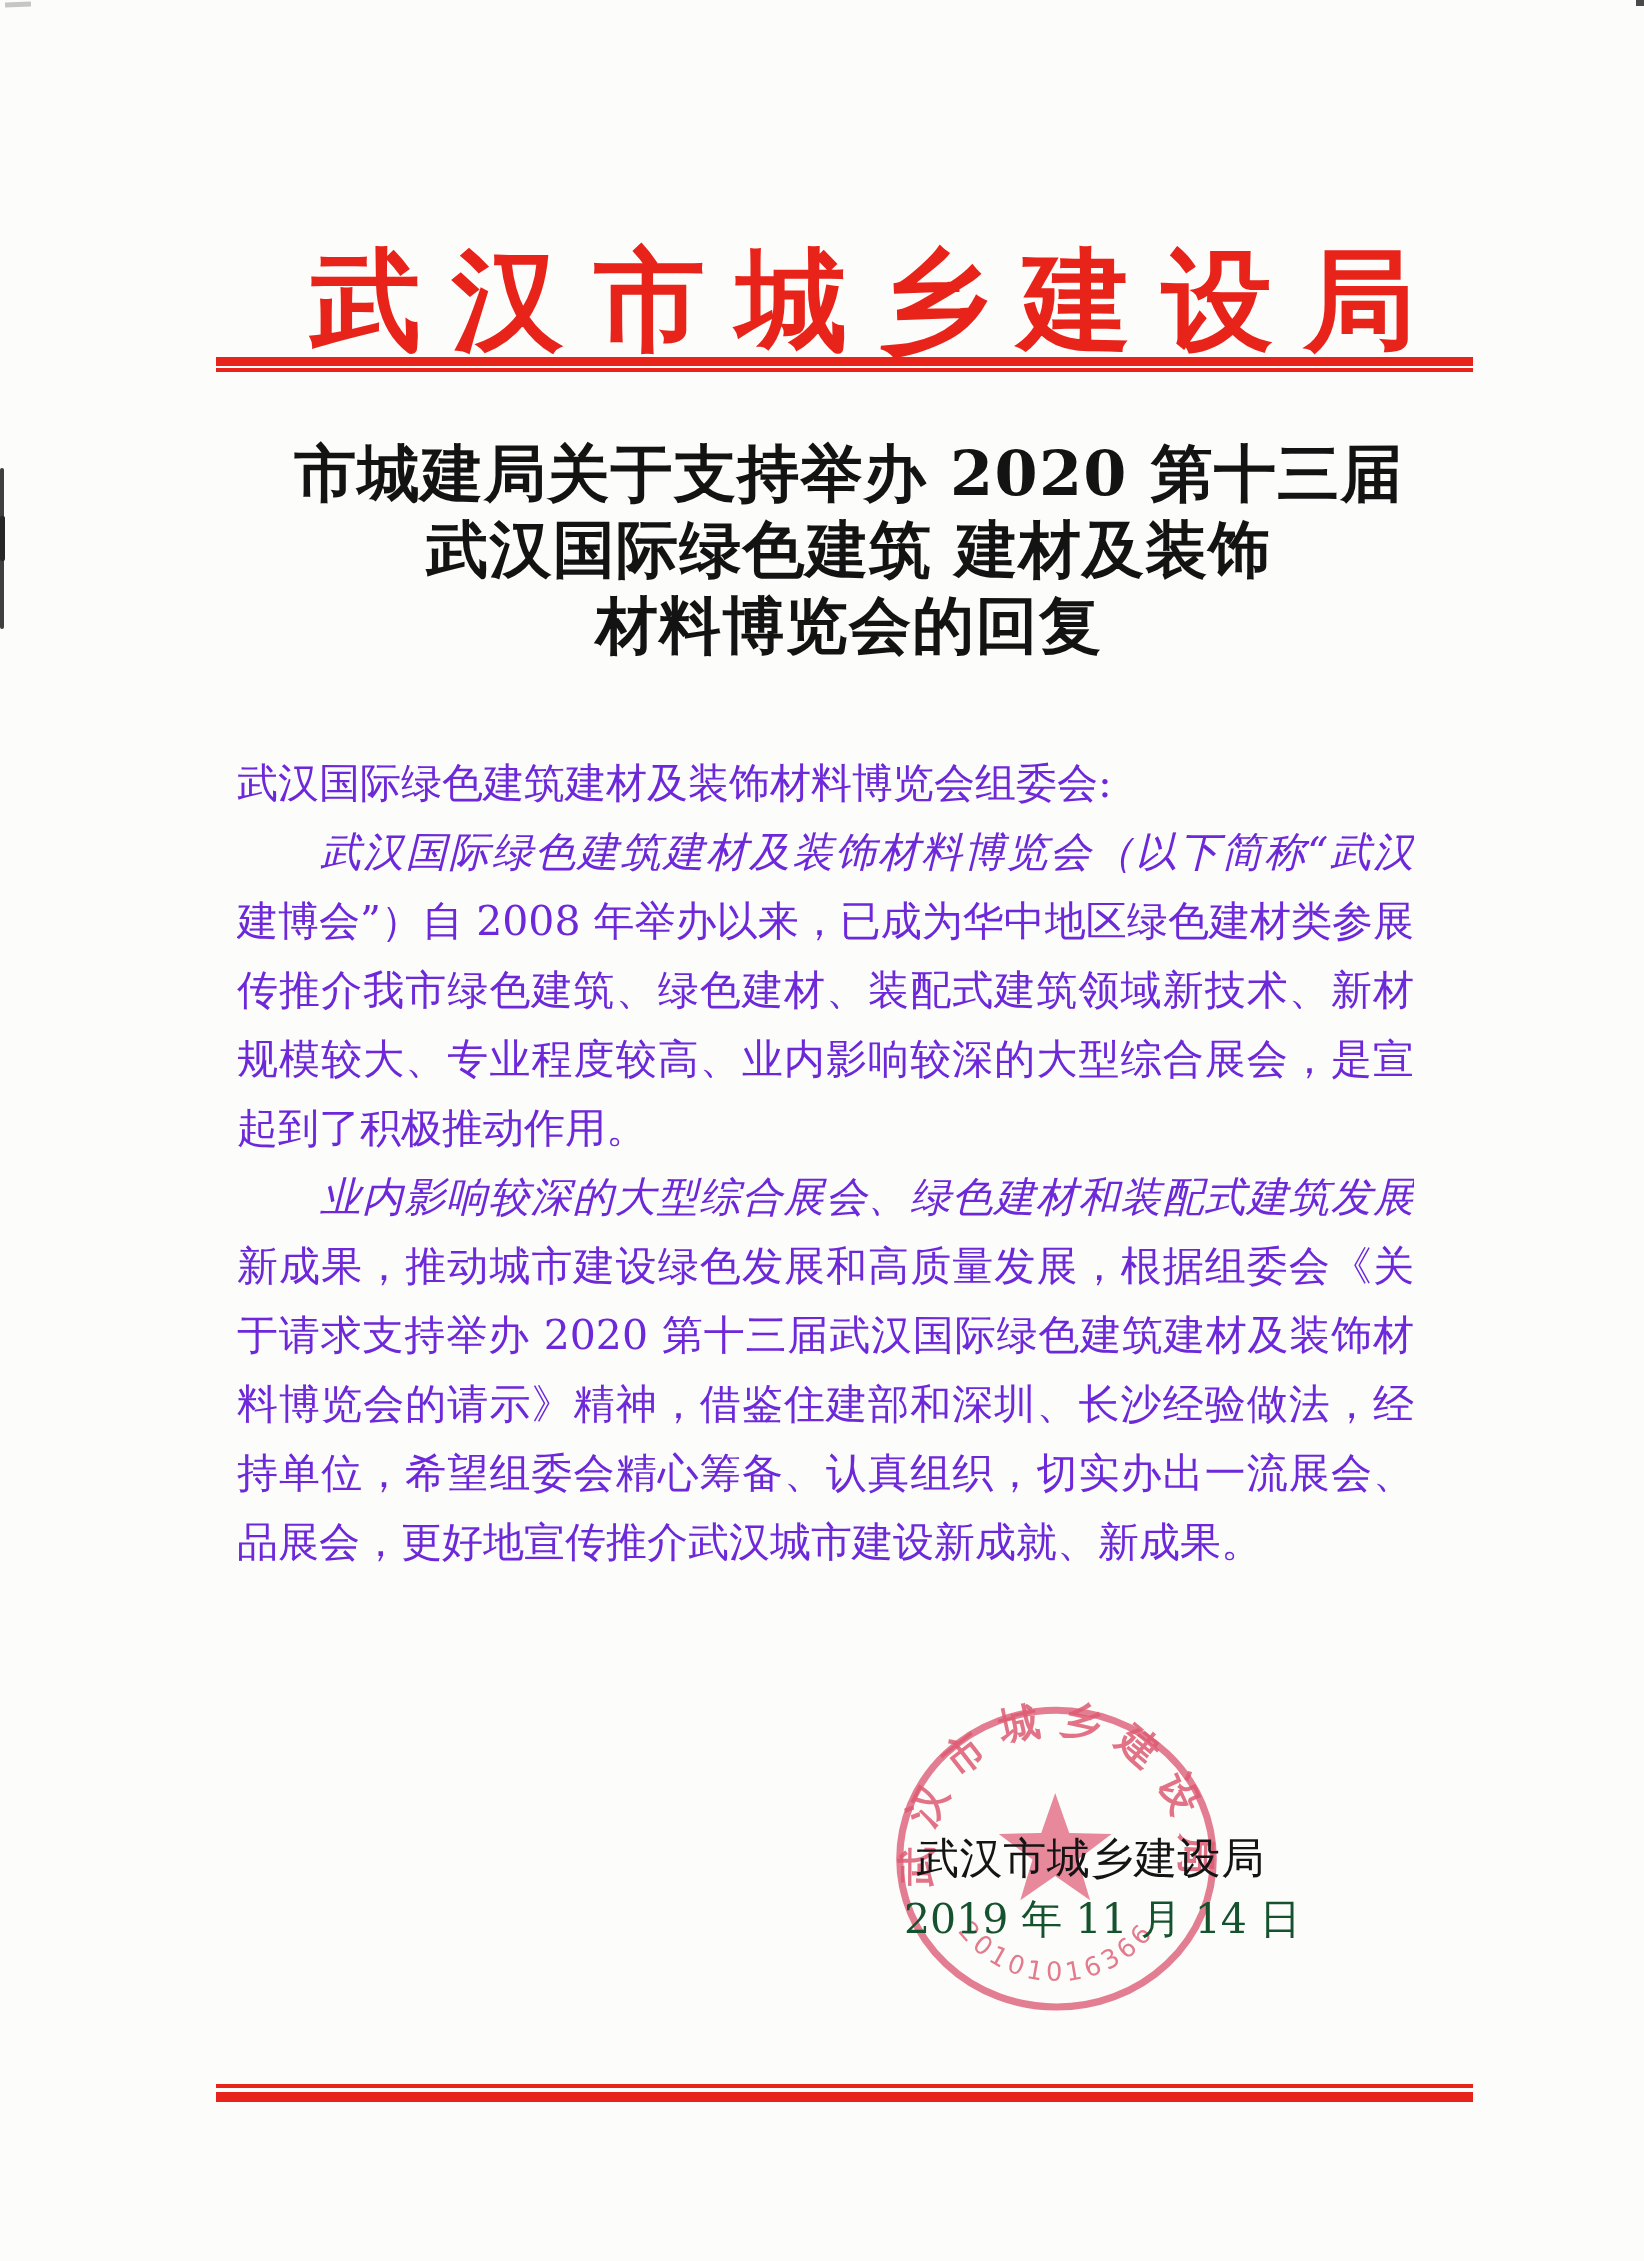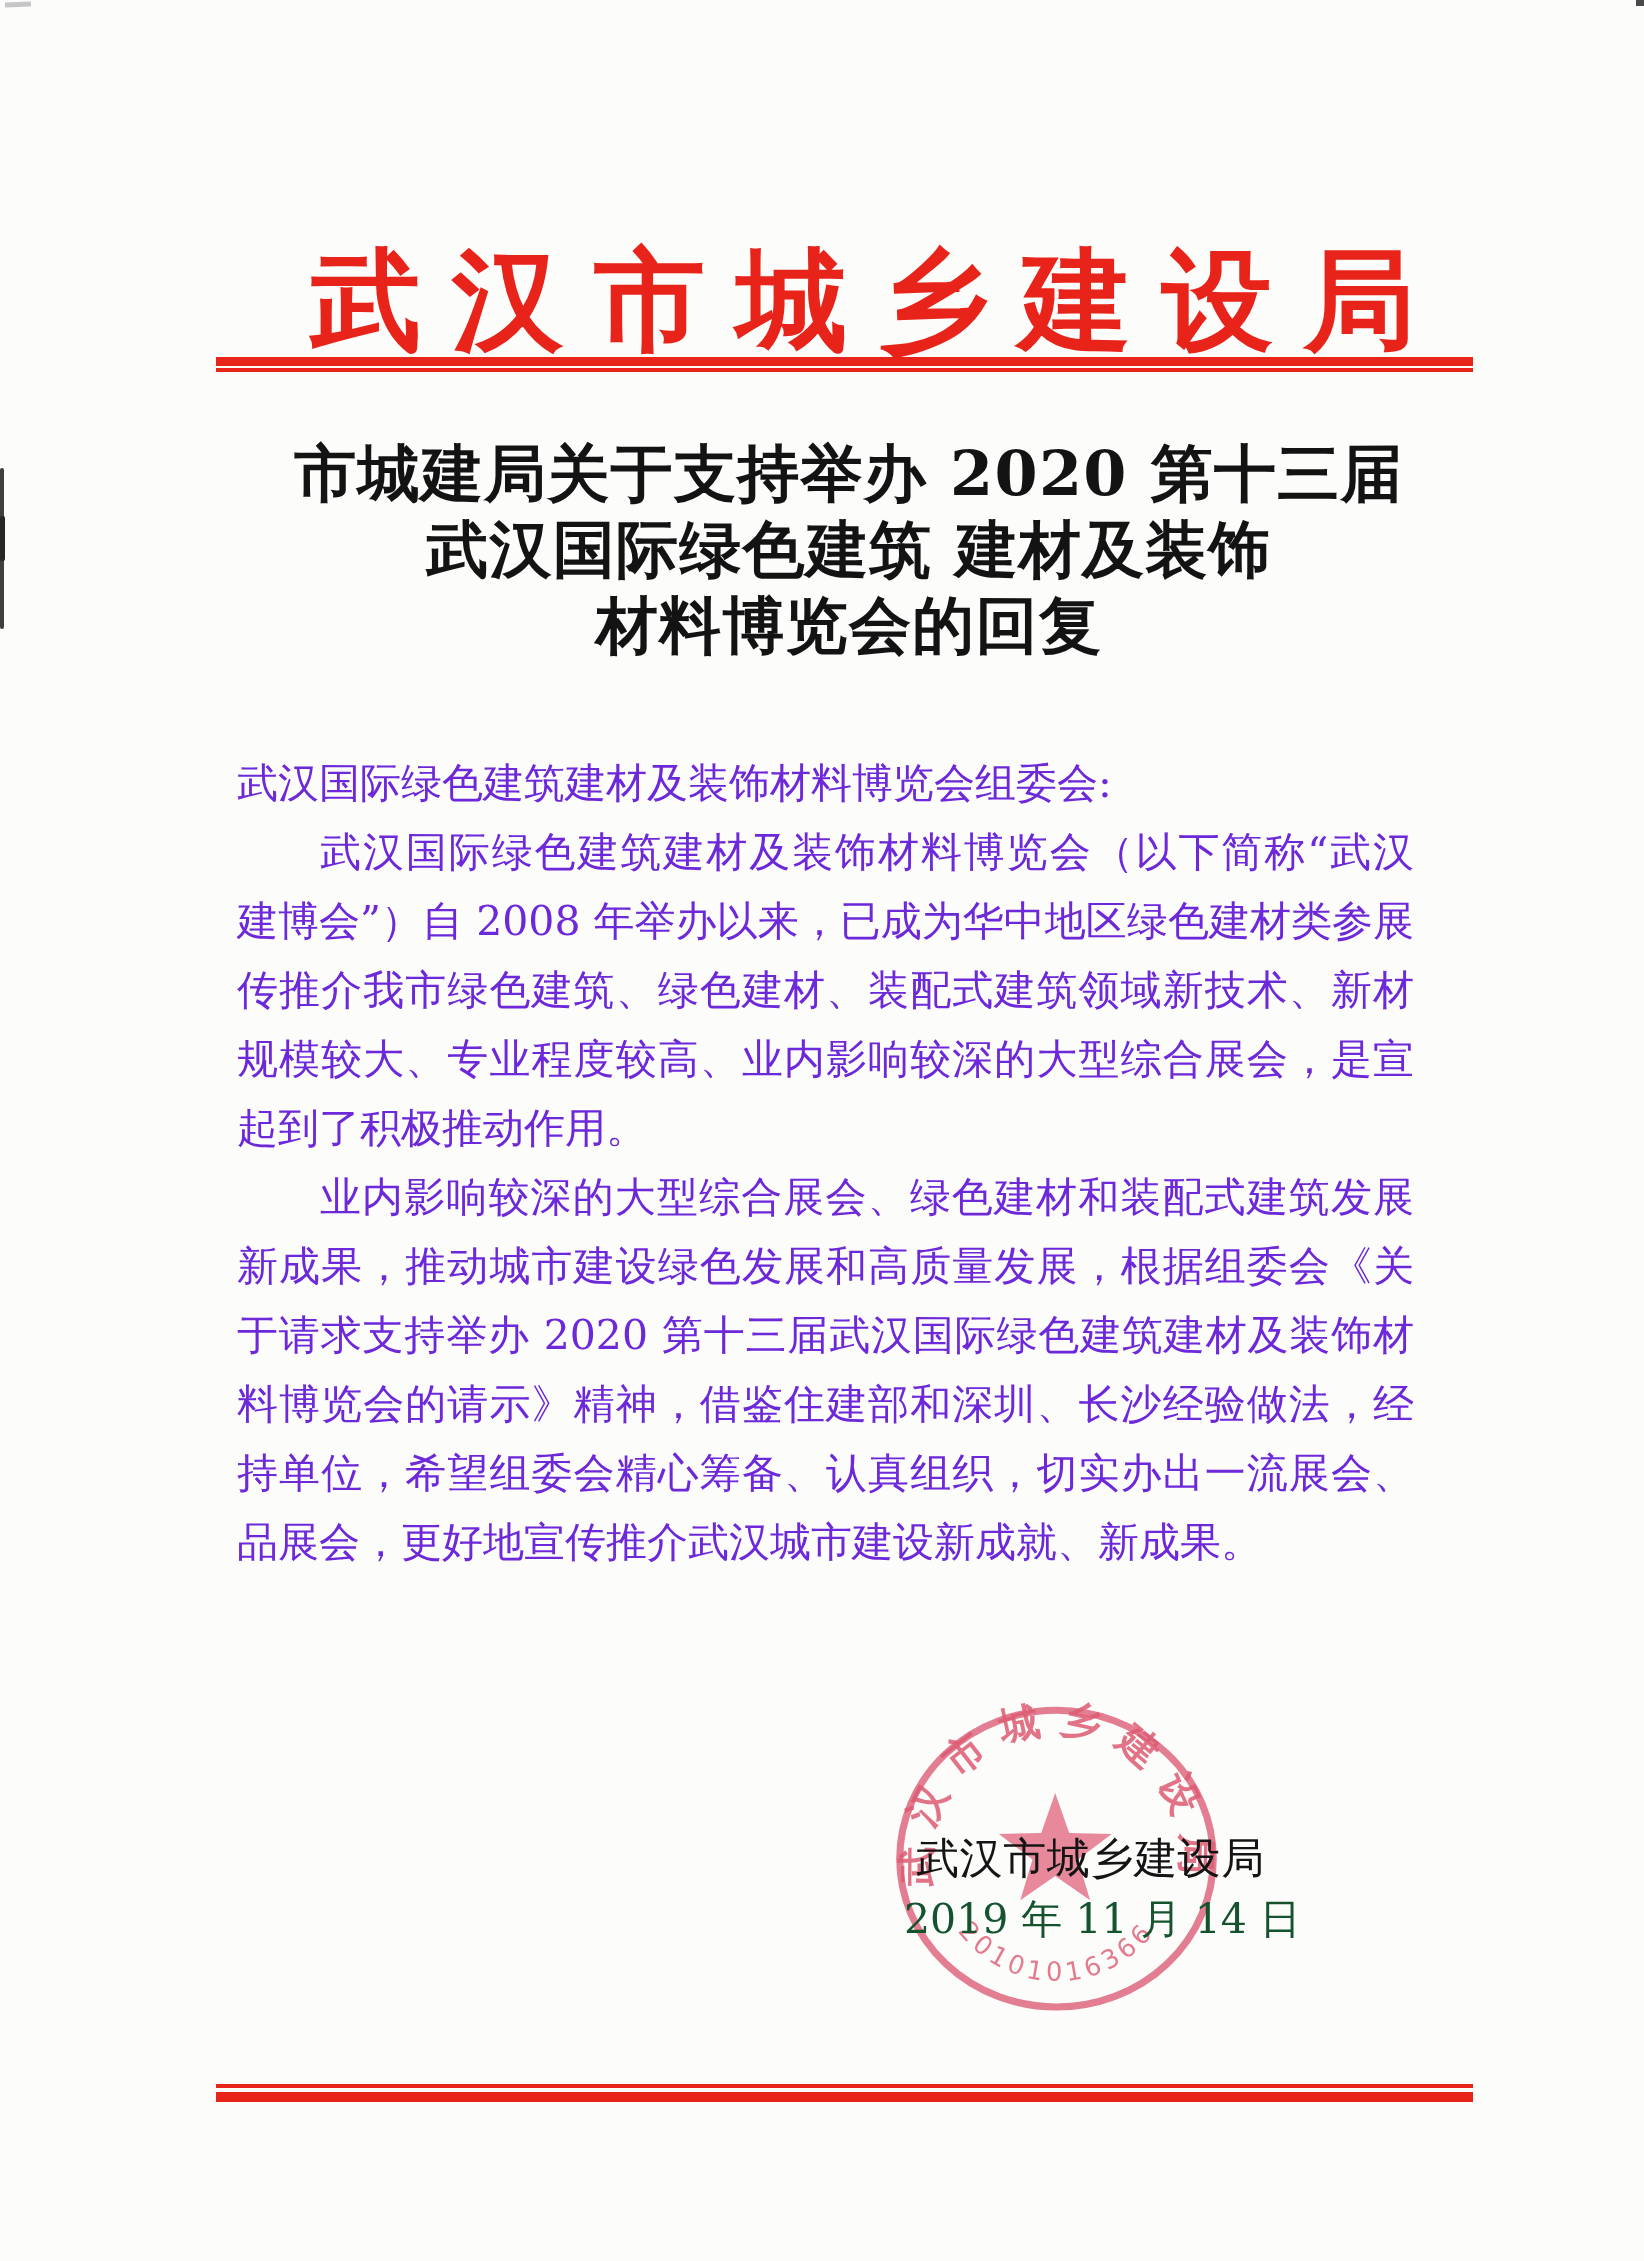--- a/index.html
+++ b/index.html
@@ -27,21 +27,21 @@
     font-size:62px; font-weight:bold; line-height:76px; color:#131313;
     letter-spacing:1.3px;
   }
   
   .body-block{
     position:absolute; left:237px; top:749px; width:1177px;
     font-size:41px; line-height:69px; color:#6d28d9;
   }
   .body-block .line{height:69px; white-space:nowrap; overflow:visible;}
   .body-block .line.fill{white-space:normal; text-align:justify; text-align-last:justify; overflow:hidden;}
-  .body-block .line.indent{text-indent:83px;}
+  .body-block .line.indent{text-indent:83px;font-style:italic;}
   
   .sig-agency{
     position:absolute; left:916px; top:1830px; z-index:3;
     font-size:43px; letter-spacing:0.6px; color:#141414; white-space:nowrap;
   }
   .sig-date{
     position:absolute; left:904px; top:1892px; z-index:3;
     font-size:41px; color:#14532d; white-space:nowrap;
   }
   

